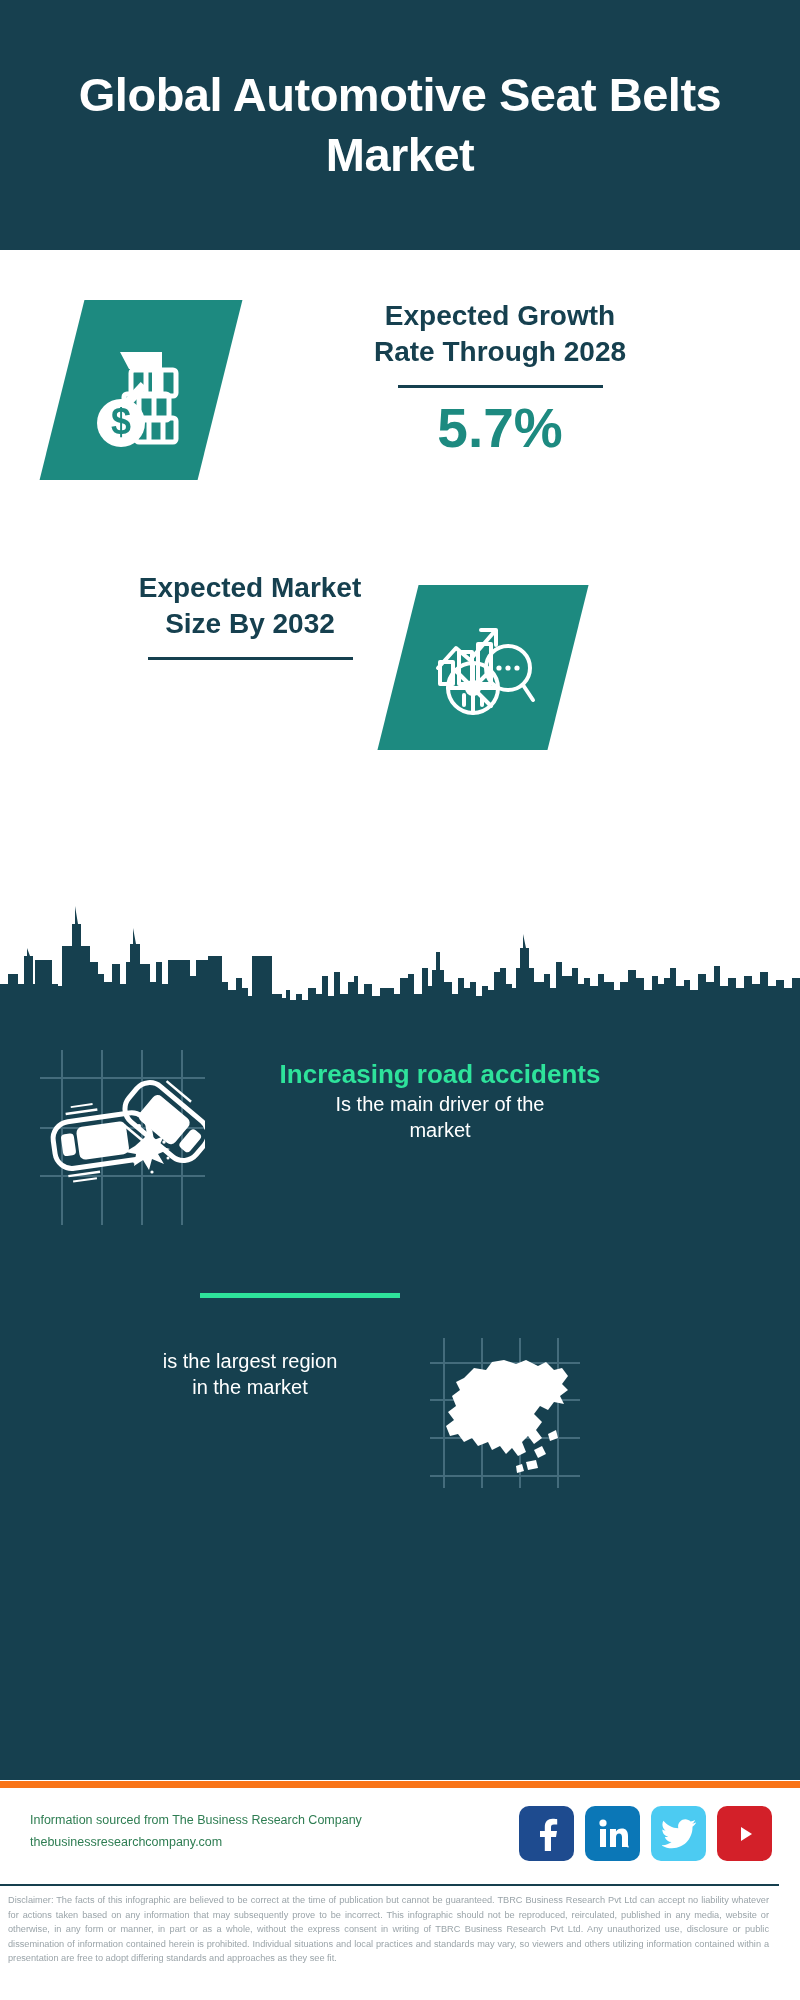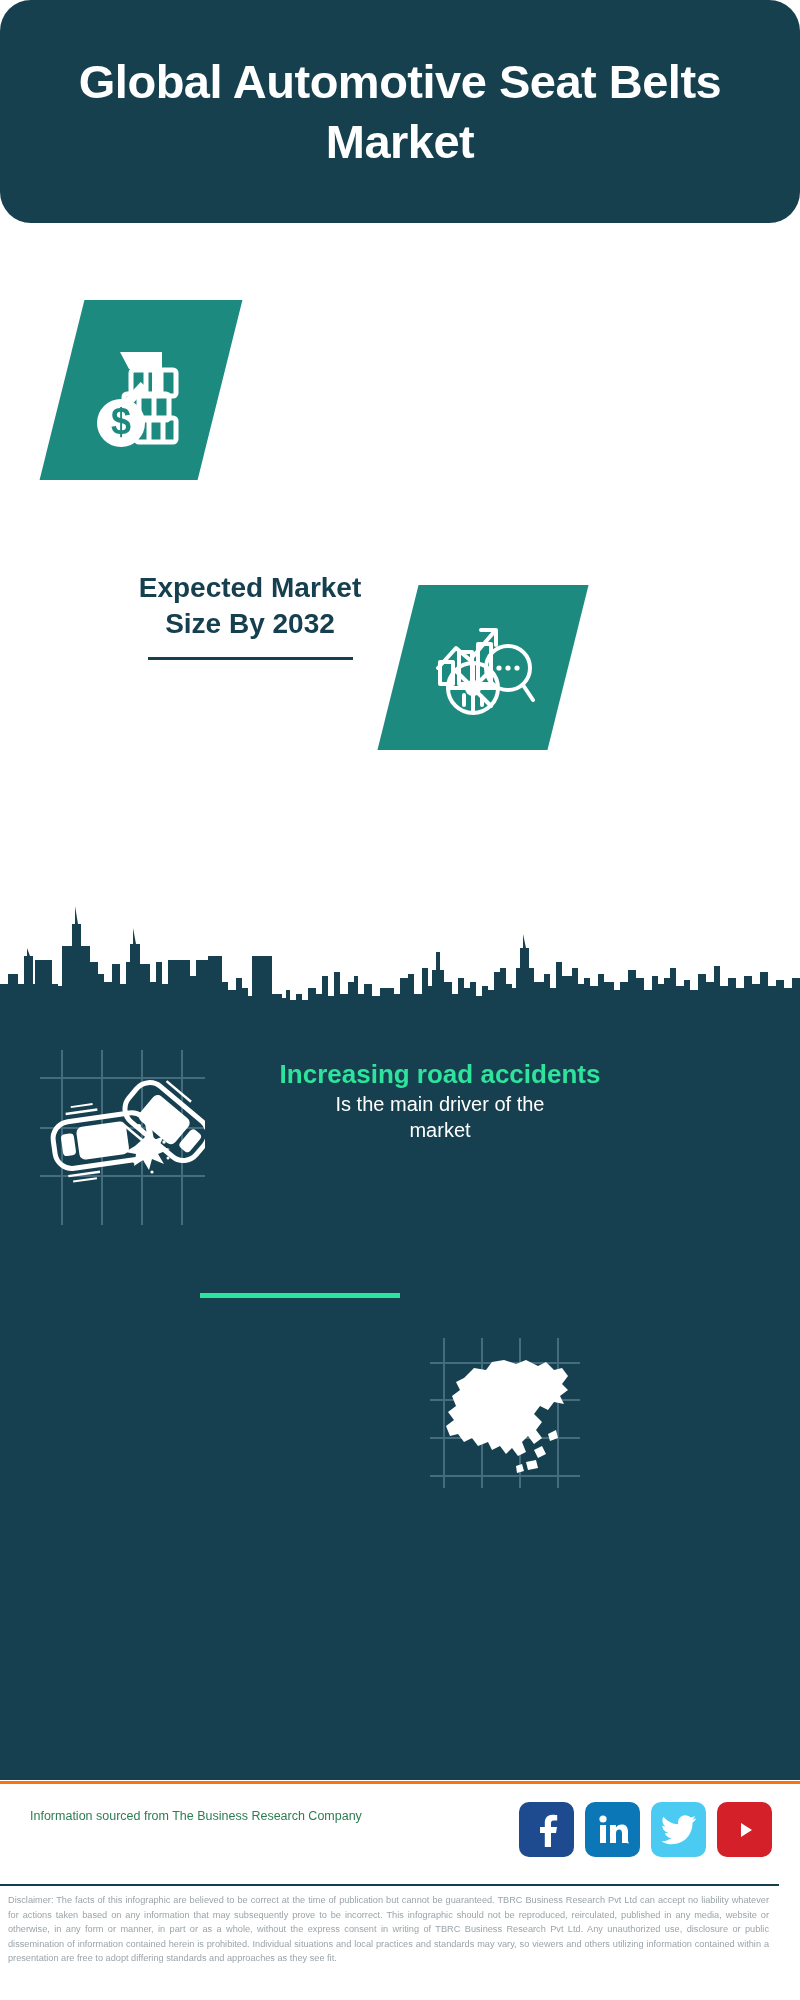--- a/index.html
+++ b/index.html
@@ -6,23 +6,23 @@
   html, body {
     width: 800px; height: 2000px;
     font-family: "Liberation Sans", sans-serif;
     background: #ffffff;
     overflow: hidden;
   }
   .page { position: relative; width: 800px; height: 2000px; background: #fff; }
 
   
   .header {
-    position: absolute; left: 0; top: 0; width: 800px; height: 223px;
+    position: absolute; left: 0; top: 0; width: 800px; height: 250px;
     background: #17404f;
-    display: flex; align-items: center; justify-content: flex-end; border-radius: 31px;
+    display: flex; align-items: center; justify-content: flex-end;
   }
   .header-title {
     color: #ffffff;
     font-size: 47px;
     font-weight: bold;
     line-height: 1.27;
     text-align: center;
     letter-spacing: -0.5px;
     padding: 0 60px;
   }
@@ -75,21 +75,21 @@
   .fact-body {
     color: #ffffff; font-size: 20px; font-weight: normal; line-height: 1.3;
   }
   .mint-rule {
     position: absolute; height: 5px; background: #2ee39b;
   }
 
   
   .footer {
     position: absolute; left: 0; top: 1781px; width: 800px; height: 100px;
-    background: #ffffff; border-top: 3px solid #f97316;
+    background: #ffffff; border-top: 7px solid #f97316;
   }
   .footer-text {
     position: absolute; left: 30px; top: 22px;
     color: #2e7d52; font-size: 12.5px; line-height: 1.75;
   }
   .social-row {
     position: absolute; right: 28px; top: 18px; display: flex; gap: 11px;
   }
   .social { width: 55px; height: 55px; border-radius: 10px; display: flex; align-items: center; justify-content: center; }
   .s-fb { background: #1e4b8f; }
@@ -133,20 +133,26 @@
             <line x1="63" y1="88" x2="63" y2="112"></line>
             <line x1="77" y1="88" x2="77" y2="112"></line>
           </g>
 
           <circle cx="35" cy="93" r="24" fill="#fff"></circle>
           <text x="35" y="104" font-family="Liberation Sans, sans-serif" font-size="36" font-weight="bold" fill="#1d8a80" text-anchor="middle">$</text>
         </svg>
       </div>
     </div>
 
+    <div class="stat-block" style="left:270px; top:48px; width:460px;">
+      <div class="stat-label">Expected Growth
+Rate Through 2028</div>
+      <div class="stat-rule" style="width:205px;"></div>
+      <div class="stat-value">5.7%</div>
+    </div>
 
     <div class="stat-block" style="left:40px; top:320px; width:420px;">
       <div class="stat-label">Expected Market
 Size By 2032</div>
       <div class="stat-rule" style="width:205px;"></div>
     </div>
 
     <div class="para-badge" style="left:398px; top:335px; width:170px; height:165px;">
       <div class="para-inner">
         <svg width="115" height="115" viewBox="0 0 115 115">
@@ -268,20 +274,22 @@
           <div class="fact-head">Increasing road accidents</div>
           <div class="fact-body" style="white-space:pre-line;">Is the main driver of the
 market</div>
         </div>
       </div>
 
       <div class="mint-rule" style="left:200px; top:285px; width:200px;"></div>
 
       <div class="fact-row" style="top:330px; height:190px;">
         <div class="fact-text" style="left:40px; top:10px; width:420px;">
+          <div class="fact-body" style="white-space:pre-line;">is the largest region
+in the market</div>
         </div>
         <div class="fact-icon" style="left:430px; top:0px;">
           <svg width="150" height="150" viewBox="0 0 150 150">
             <g stroke="#4d7484" stroke-width="2" opacity="0.85">
               <line x1="14" y1="0" x2="14" y2="150"></line>
               <line x1="52" y1="0" x2="52" y2="150"></line>
               <line x1="90" y1="0" x2="90" y2="150"></line>
               <line x1="128" y1="0" x2="128" y2="150"></line>
               <line x1="0" y1="25" x2="150" y2="25"></line>
               <line x1="0" y1="62" x2="150" y2="62"></line>
@@ -303,20 +311,21 @@
           </svg>
         </div>
       </div>
 
     </div>
   </div>
 
   <div class="footer">
     <div class="footer-text">
       <div>Information sourced from The Business Research Company</div>
+      <div>thebusinessresearchcompany.com</div>
     </div>
     <div class="social-row">
       <div class="social s-fb">
         <svg width="30" height="34" viewBox="0 0 30 34">
           <path fill="#fff" d="M19 34 V20 h5 l1-6 h-6 v-3.4 c0-1.8 .5-3 3-3 h3.2 V2.2
             C24.6 2 22.7 1.8 20.5 1.8 c-4.6 0-7.7 2.8-7.7 8 V14 H8 v6 h4.8 v14 Z"></path>
         </svg>
       </div>
       <div class="social s-li">
         <svg width="32" height="32" viewBox="0 0 32 32">

